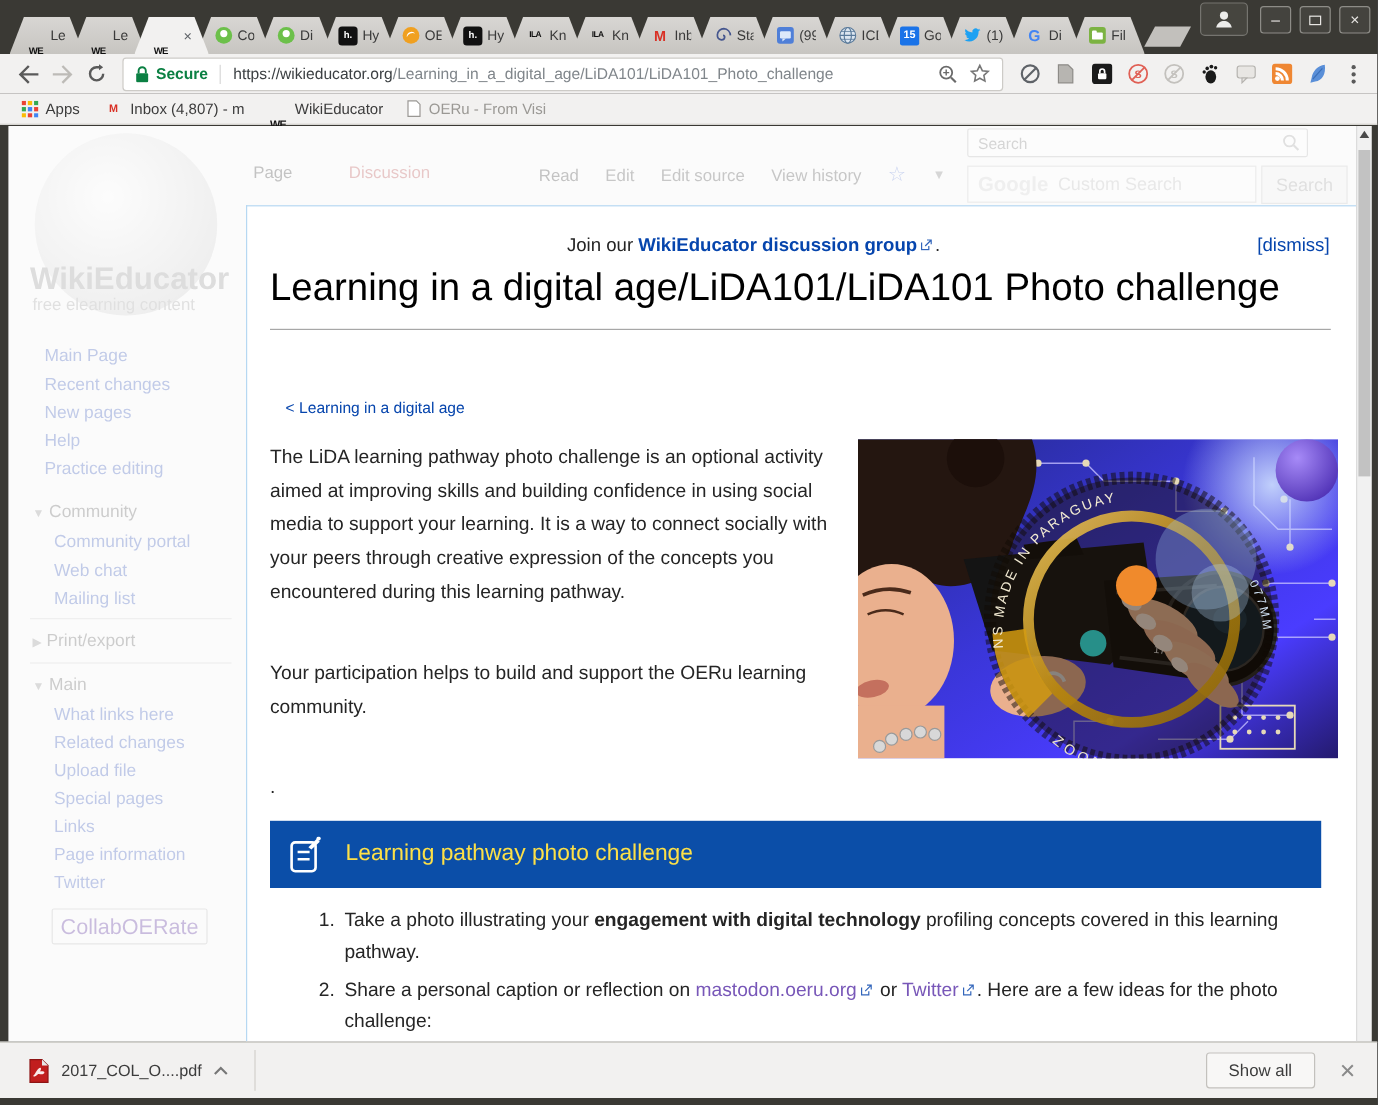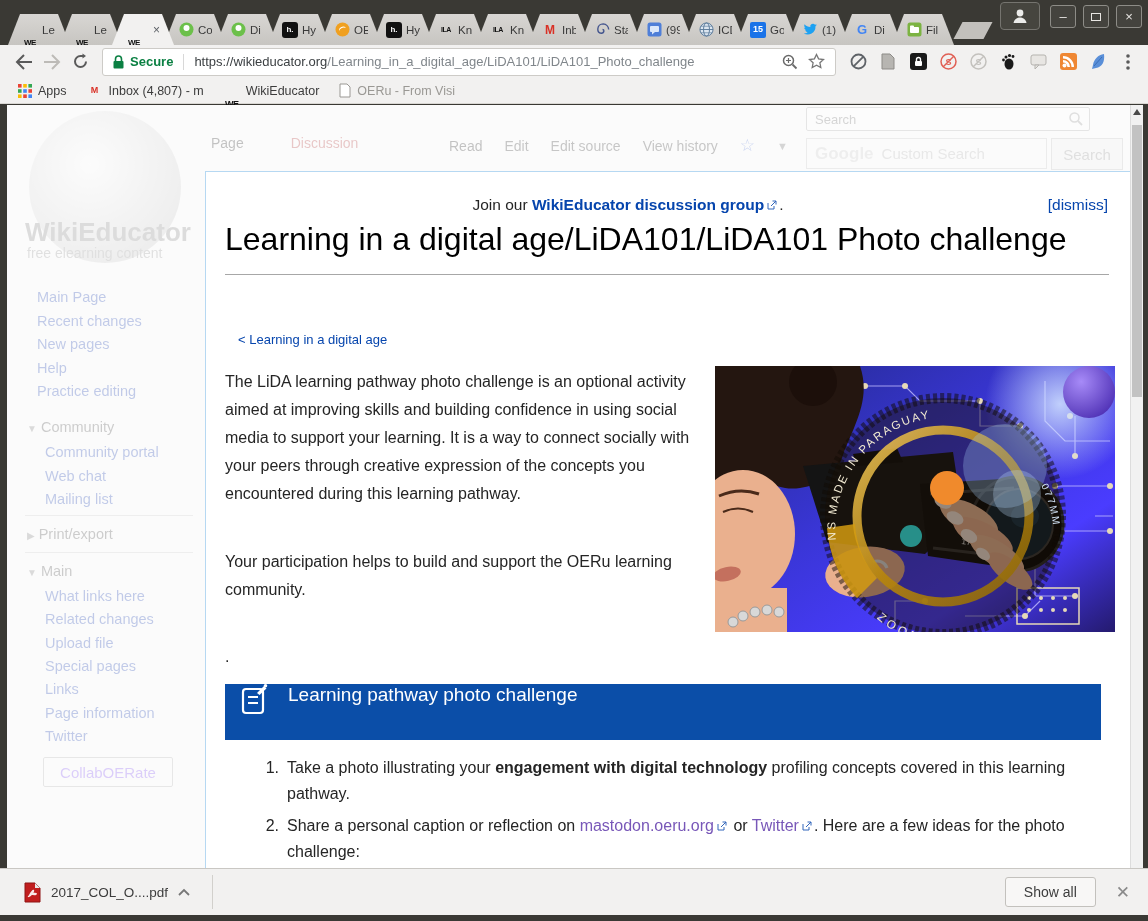--- a/index.html
+++ b/index.html
@@ -73,21 +73,21 @@
   .globe{position:absolute;left:22px;top:6px;width:152px;height:152px;border-radius:50%;
          background:radial-gradient(circle at 40% 35%,#ffffff,#d2d2d2 70%,#bdbdbd);}
   .logo-title{position:absolute;left:18px;top:112px;font-size:26px;font-weight:700;color:#8f8f8f;}
   .logo-sub{position:absolute;left:20px;top:140px;font-size:14px;color:#9c9c9c;}
   .snav a{display:block;position:absolute;left:30px;color:#2d4fb8;text-decoration:none;}
   .shead{position:absolute;left:20px;color:#555;}
   .shead .tri{font-size:10px;color:#888;margin-right:4px;}
   .ssub{position:absolute;left:38px;color:#2d4fb8;}
   .sdiv{position:absolute;left:18px;width:168px;height:1px;background:#cfcfcf;}
   .collab{position:absolute;left:36px;top:652px;width:130px;height:30px;border:1px solid #b5b5b5;
-          border-radius:2px;color:#8b5cf6;font-size:15px;display:flex;align-items:center;justify-content:center;}
+          border-radius:2px;color:#4c1d95;font-size:18px;display:flex;align-items:center;justify-content:center;}
   .ns-tabs{position:absolute;left:204px;top:30px;display:flex;gap:47px;font-size:14px;}
   .ns-page{color:#333;}
   .ns-talk{color:#b84444;}
   .views{position:absolute;left:442px;top:30px;display:flex;gap:22px;font-size:14px;align-items:center;}
   .v-read{color:#333;}
   .v-link{color:#404040;}
   .v-star{color:#4b6fd6;font-size:17px;}
   .v-caret{color:#777;font-size:11px;}
   .wsearch{position:absolute;left:799px;top:2px;width:284px;height:24px;border:1px solid #b0b0b0;
            border-radius:2px;background:#fff;display:flex;align-items:center;padding:0 6px;}
@@ -107,22 +107,22 @@
   .notice a{color:#0645ad;font-weight:700;text-decoration:none;}
   .dismiss{position:absolute;top:24px;right:22px;color:#0645ad;font-size:15.5px;}
   .page-h1{position:absolute;top:44px;left:19px;width:884px;font-size:32px;line-height:46px;font-weight:400;
            color:#000;margin:0;border-bottom:1px solid #a7a7a7;padding-bottom:12px;}
   .crumb{position:absolute;top:160px;left:32px;font-size:13px;color:#0645ad;}
   .para{position:absolute;left:19px;width:474px;line-height:28px;margin:0;}
   .p1{top:196px;}
   .p2{top:376px;}
   .stray{position:absolute;left:19px;top:476px;}
   .photo{position:absolute;left:509px;top:194px;width:400px;height:266px;}
-  .banner{position:absolute;left:19px;top:512px;width:876px;height:56px;background:#0b4ea8;color:#ffffff;
-          display:flex;align-items:flex-start;padding:0 16px;gap:20px;font-size:19px;}
+  .banner{position:absolute;left:19px;top:512px;width:876px;height:56px;background:#0b4ea8;color:#fde047;
+          display:flex;align-items:center;padding:0 16px;gap:20px;font-size:19px;}
   .steps{position:absolute;left:19px;top:583px;width:850px;line-height:26px;}
   .step{display:flex;margin-bottom:6px;}
   .step-num{width:62px;text-align:right;padding-right:8px;flex:none;}
   .step-body{flex:1;}
   .vlink{color:#7857b8;text-decoration:none;}
   .extlink{display:inline-block;vertical-align:baseline;margin:0 2px 0 3px;}
 
   
   .dlbar{position:absolute;bottom:6px;left:0;right:0;height:47px;background:#f2f1f0;border-top:1px solid #c9c7c3;
          display:flex;align-items:center;padding-left:24px;}

